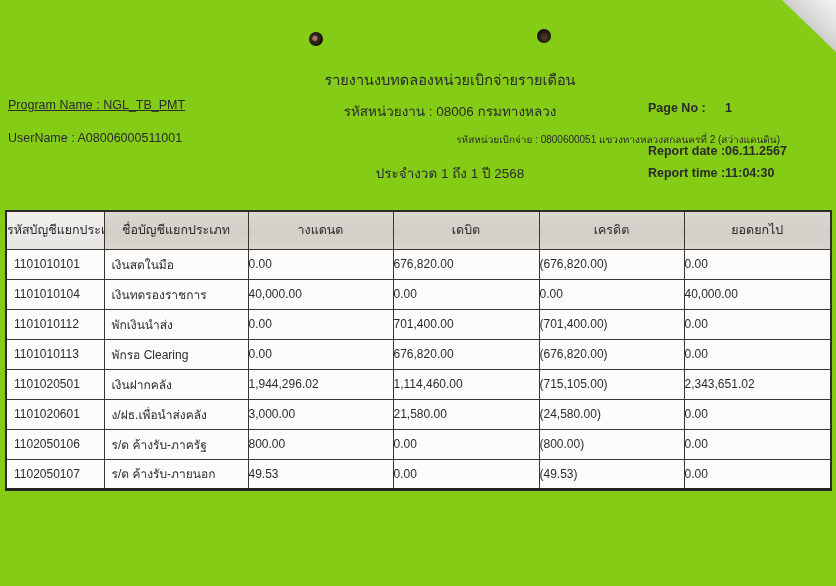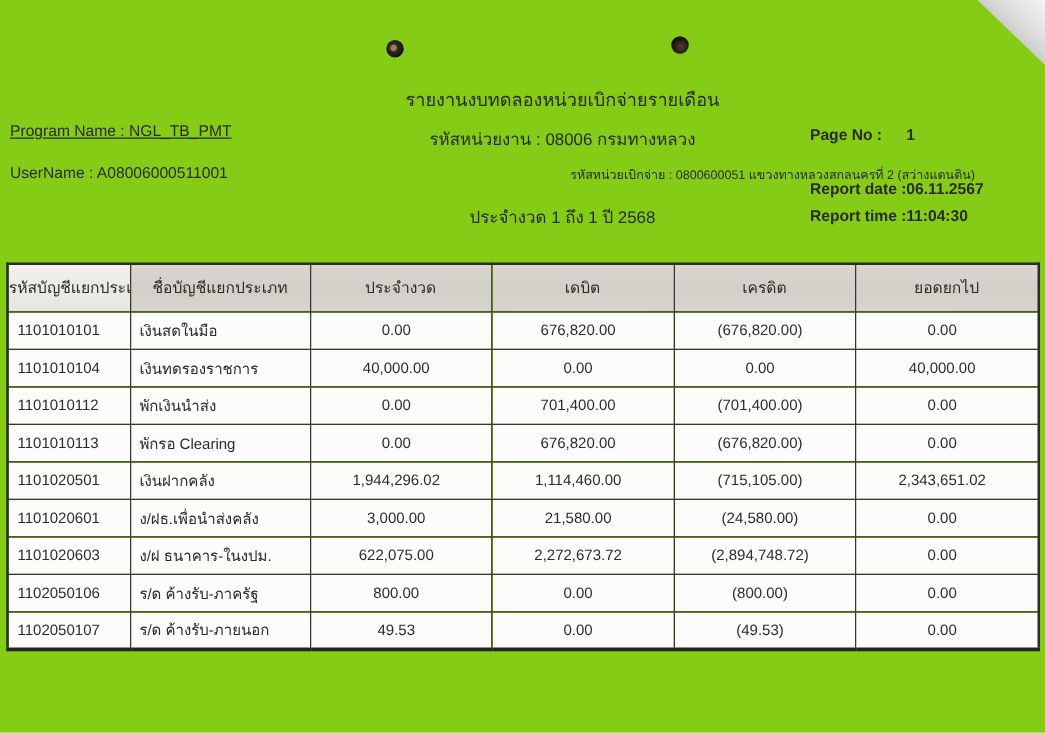--- a/index.html
+++ b/index.html
@@ -57,21 +57,21 @@
     background: #d6d3cd;
     background-image: linear-gradient(180deg, #dad7d1 0%, #d2cfc9 55%, #d8d5cf 100%);
     font-size: 12.5px;
   }
   table.report thead th:first-child {
     background: #efedea;
     background-image: linear-gradient(180deg, #f2f0ed 0%, #e7e5e1 100%);
   }
   table.report tbody td { height: 30px; background: #fdfcfa; }
   table.report td.txt { text-align: left; padding-left: 7px; }
-  table.report td.num { text-align: center; padding-right: 7px; }
+  table.report td.num { text-align: left; padding-right: 7px; }
   table.report tbody tr:last-child td { border-bottom: 3px solid #262422; }
 </style>
 </head>
 <body>
 
 <div class="paper">
 
   <div class="hole left"></div>
   <div class="hole right"></div>
   <div class="corner-fold"></div>
@@ -94,21 +94,21 @@
         <col style="width:144px">
         <col style="width:145px">
       <col style="width:146px">
         <col style="width:145px">
         <col style="width:147px">
     </colgroup>
     <thead>
       <tr>
         <th>รหัสบัญชีแยกประเภท</th>
         <th>ชื่อบัญชีแยกประเภท</th>
-        <th>ประจำงวด</th>
+        <th>างแดนด</th>
         <th>เดบิต</th>
         <th>เครดิต</th>
         <th>ยอดยกไป</th>
       </tr>
     </thead>
     <tbody>
         <tr>
           <td class="txt">1101010101</td>
           <td class="txt">เงินสดในมือ</td>
           <td class="num">0.00</td>
@@ -150,28 +150,20 @@
         </tr>
         <tr>
           <td class="txt">1101020601</td>
           <td class="txt">ง/ฝธ.เพื่อนำส่งคลัง</td>
           <td class="num">3,000.00</td>
           <td class="num">21,580.00</td>
           <td class="num">(24,580.00)</td>
           <td class="num">0.00</td>
         </tr>
         <tr>
-          <td class="txt">1101020603</td>
-          <td class="txt">ง/ฝ ธนาคาร-ในงปม.</td>
-          <td class="num">622,075.00</td>
-          <td class="num">2,272,673.72</td>
-          <td class="num">(2,894,748.72)</td>
-          <td class="num">0.00</td>
-        </tr>
-        <tr>
           <td class="txt">1102050106</td>
           <td class="txt">ร/ด ค้างรับ-ภาครัฐ</td>
           <td class="num">800.00</td>
           <td class="num">0.00</td>
           <td class="num">(800.00)</td>
           <td class="num">0.00</td>
         </tr>
         <tr>
           <td class="txt">1102050107</td>
           <td class="txt">ร/ด ค้างรับ-ภายนอก</td>

